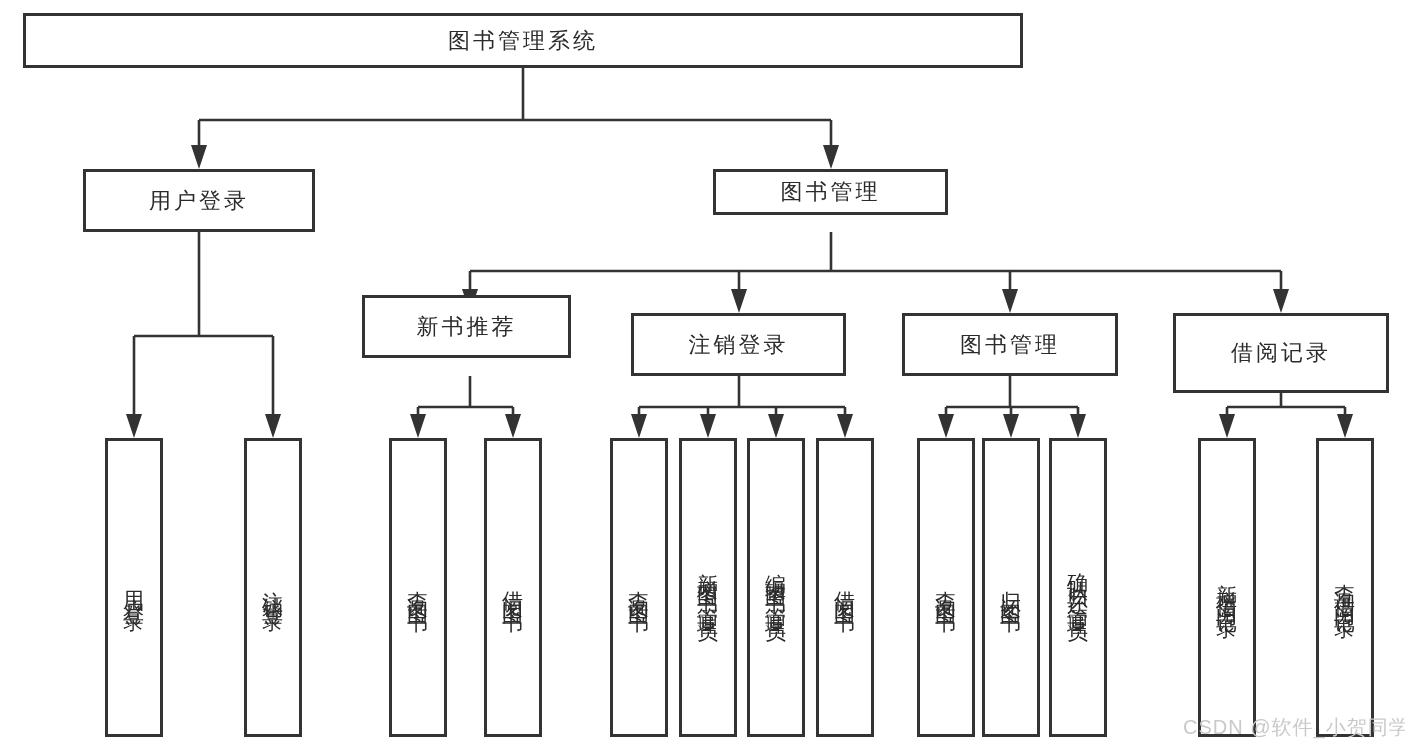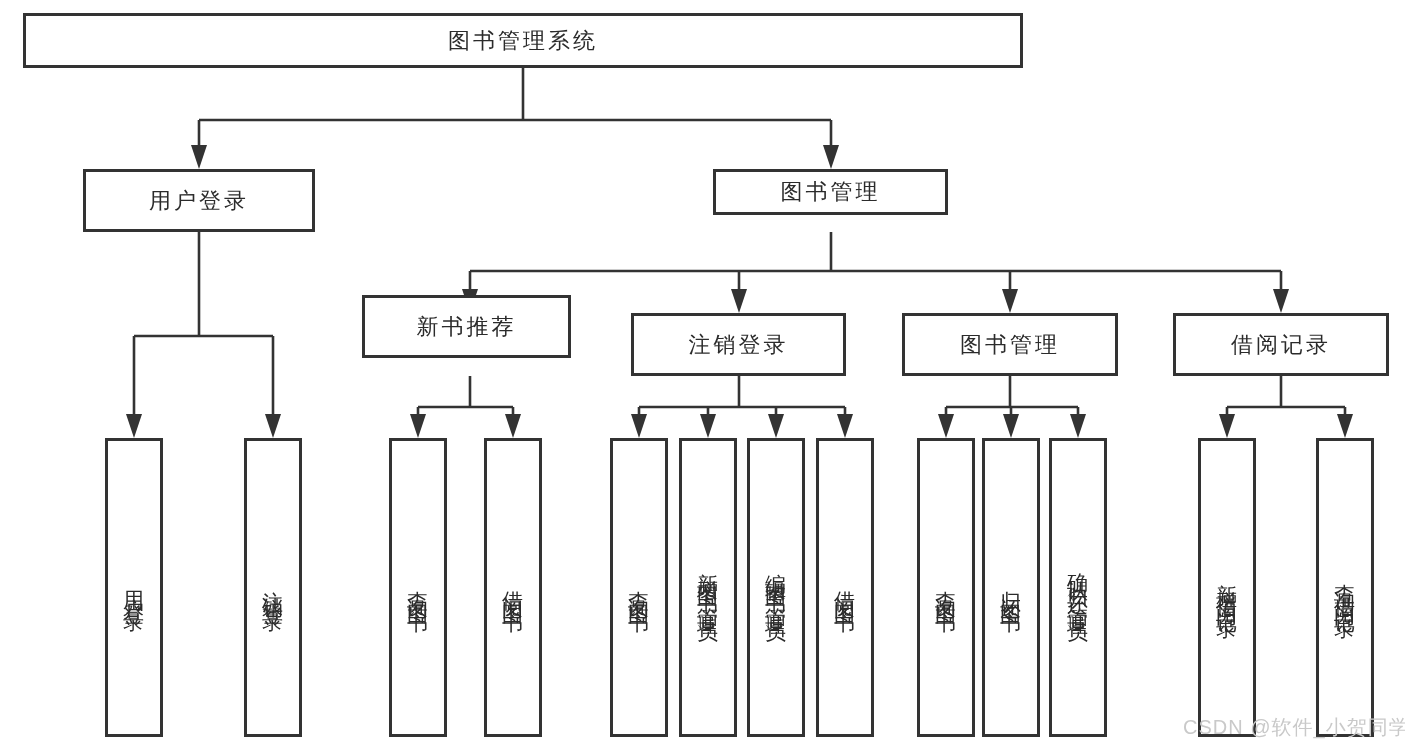--- a/index.html
+++ b/index.html
@@ -154,21 +154,21 @@
 
   <div class="box" style="left:362px;top:295px;width:209px;height:63px">
     <span class="lbl">新书推荐</span>
   </div>
   <div class="box" style="left:631px;top:313px;width:215px;height:63px">
     <span class="lbl">注销登录</span>
   </div>
   <div class="box" style="left:902px;top:313px;width:216px;height:63px">
     <span class="lbl">图书管理</span>
   </div>
-  <div class="box" style="left:1173px;top:313px;width:216px;height:63px">
+  <div class="box" style="left:1173px;top:313px;width:216px;height:80px">
     <span class="lbl">借阅记录</span>
   </div>
 
   <div class="box" style="left:105px;top:438px;width:58px;height:299px">
     <span class="vlbl">用户登录</span>
   </div>
   <div class="box" style="left:244px;top:438px;width:58px;height:299px">
     <span class="vlbl">注销登录</span>
   </div>
 

